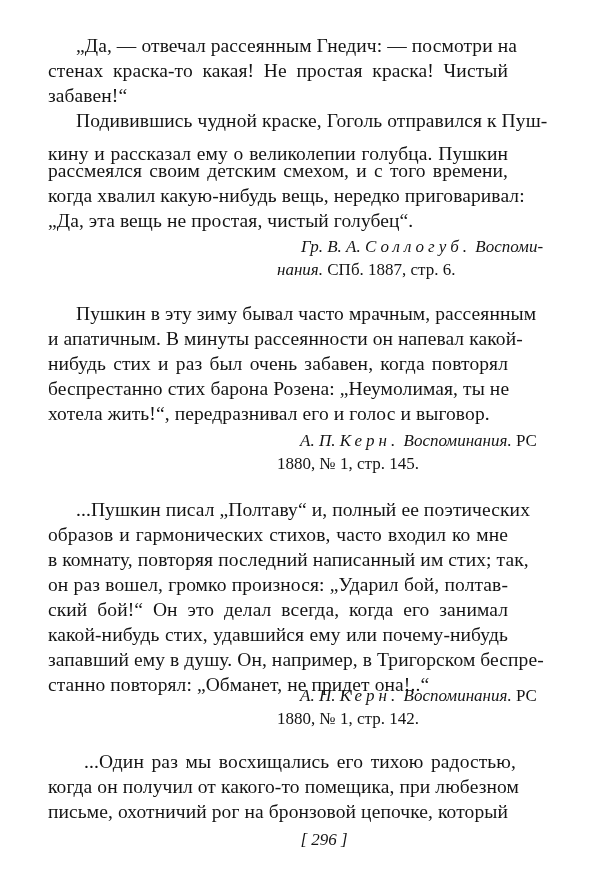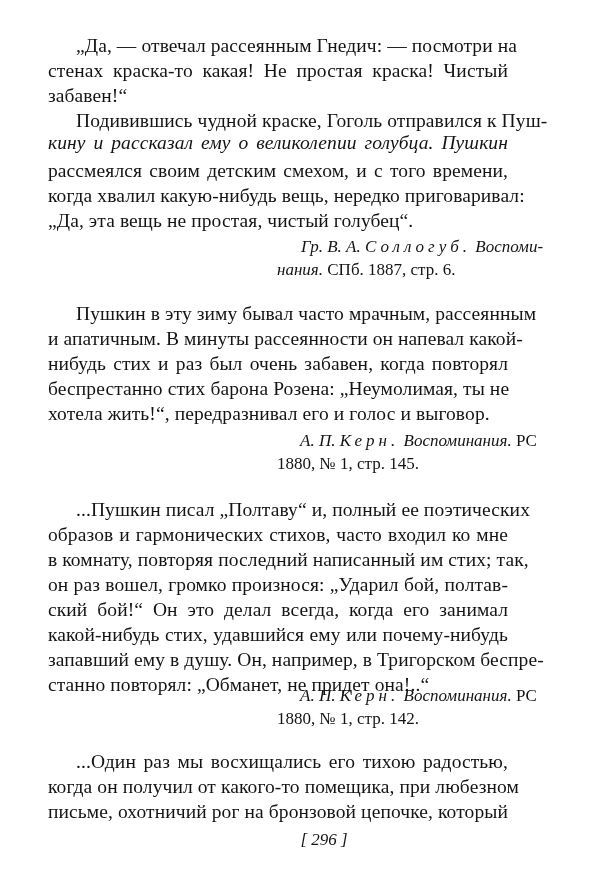--- a/index.html
+++ b/index.html
@@ -65,21 +65,21 @@
 </head>
 <body>
 
 <div class="page">
 
   <div>
     <div class="line indent" style="top:33px;">„Да, — отвечал рассеянным Гнедич: — посмотри на</div>
     <div class="line" style="top:58px;">стенах краска-то какая! Не простая краска! Чистый</div>
     <div class="line last" style="top:83px;">забавен!“</div>
     <div class="line indent" style="top:108px;">Подивившись чудной краске, Гоголь отправился к Пуш-</div>
-    <div class="line" style="top:130px;font-style:italic;">кину и рассказал ему о великолепии голубца. Пушкин</div>
+    <div class="line" style="top:141px;">кину и рассказал ему о великолепии голубца. Пушкин</div>
     <div class="line" style="top:158px;">рассмеялся своим детским смехом, и с того времени,</div>
     <div class="line" style="top:183px;">когда хвалил какую-нибудь вещь, нередко приговаривал:</div>
     <div class="line last" style="top:208px;">„Да, эта вещь не простая, чистый голубец“.</div>
 
     <div class="cite" style="left:301px; top:236px;">
       <i>Гр. В. А.</i> 
       <i class="sp">Соллогуб.</i> 
       <i>Воспоми-</i>
     </div>
     <div class="cite" style="left:277px; top:259px;">
@@ -121,19 +121,19 @@
       <i class="sp">Керн.</i> 
       <i>Воспоминания.</i> 
       <span>РС</span>
     </div>
     <div class="cite" style="left:277px; top:708px;">
       <span>1880, № 1, стр. 142.</span>
     </div>
   </div>
 
   <div>
-    <div class="line indent" style="top:749px;">...Один раз мы восхищались его тихою радостью,</div>
+    <div class="line indent" style="top:749px;margin-left:8px;">...Один раз мы восхищались его тихою радостью,</div>
     <div class="line" style="top:774px;">когда он получил от какого-то помещика, при любезном</div>
     <div class="line" style="top:799px;">письме, охотничий рог на бронзовой цепочке, который</div>
   </div>
 
   <div class="pagenum" style="top:830px;padding-left:24px;">[ 296 ]</div>
 </div>
 
 </body></html>

